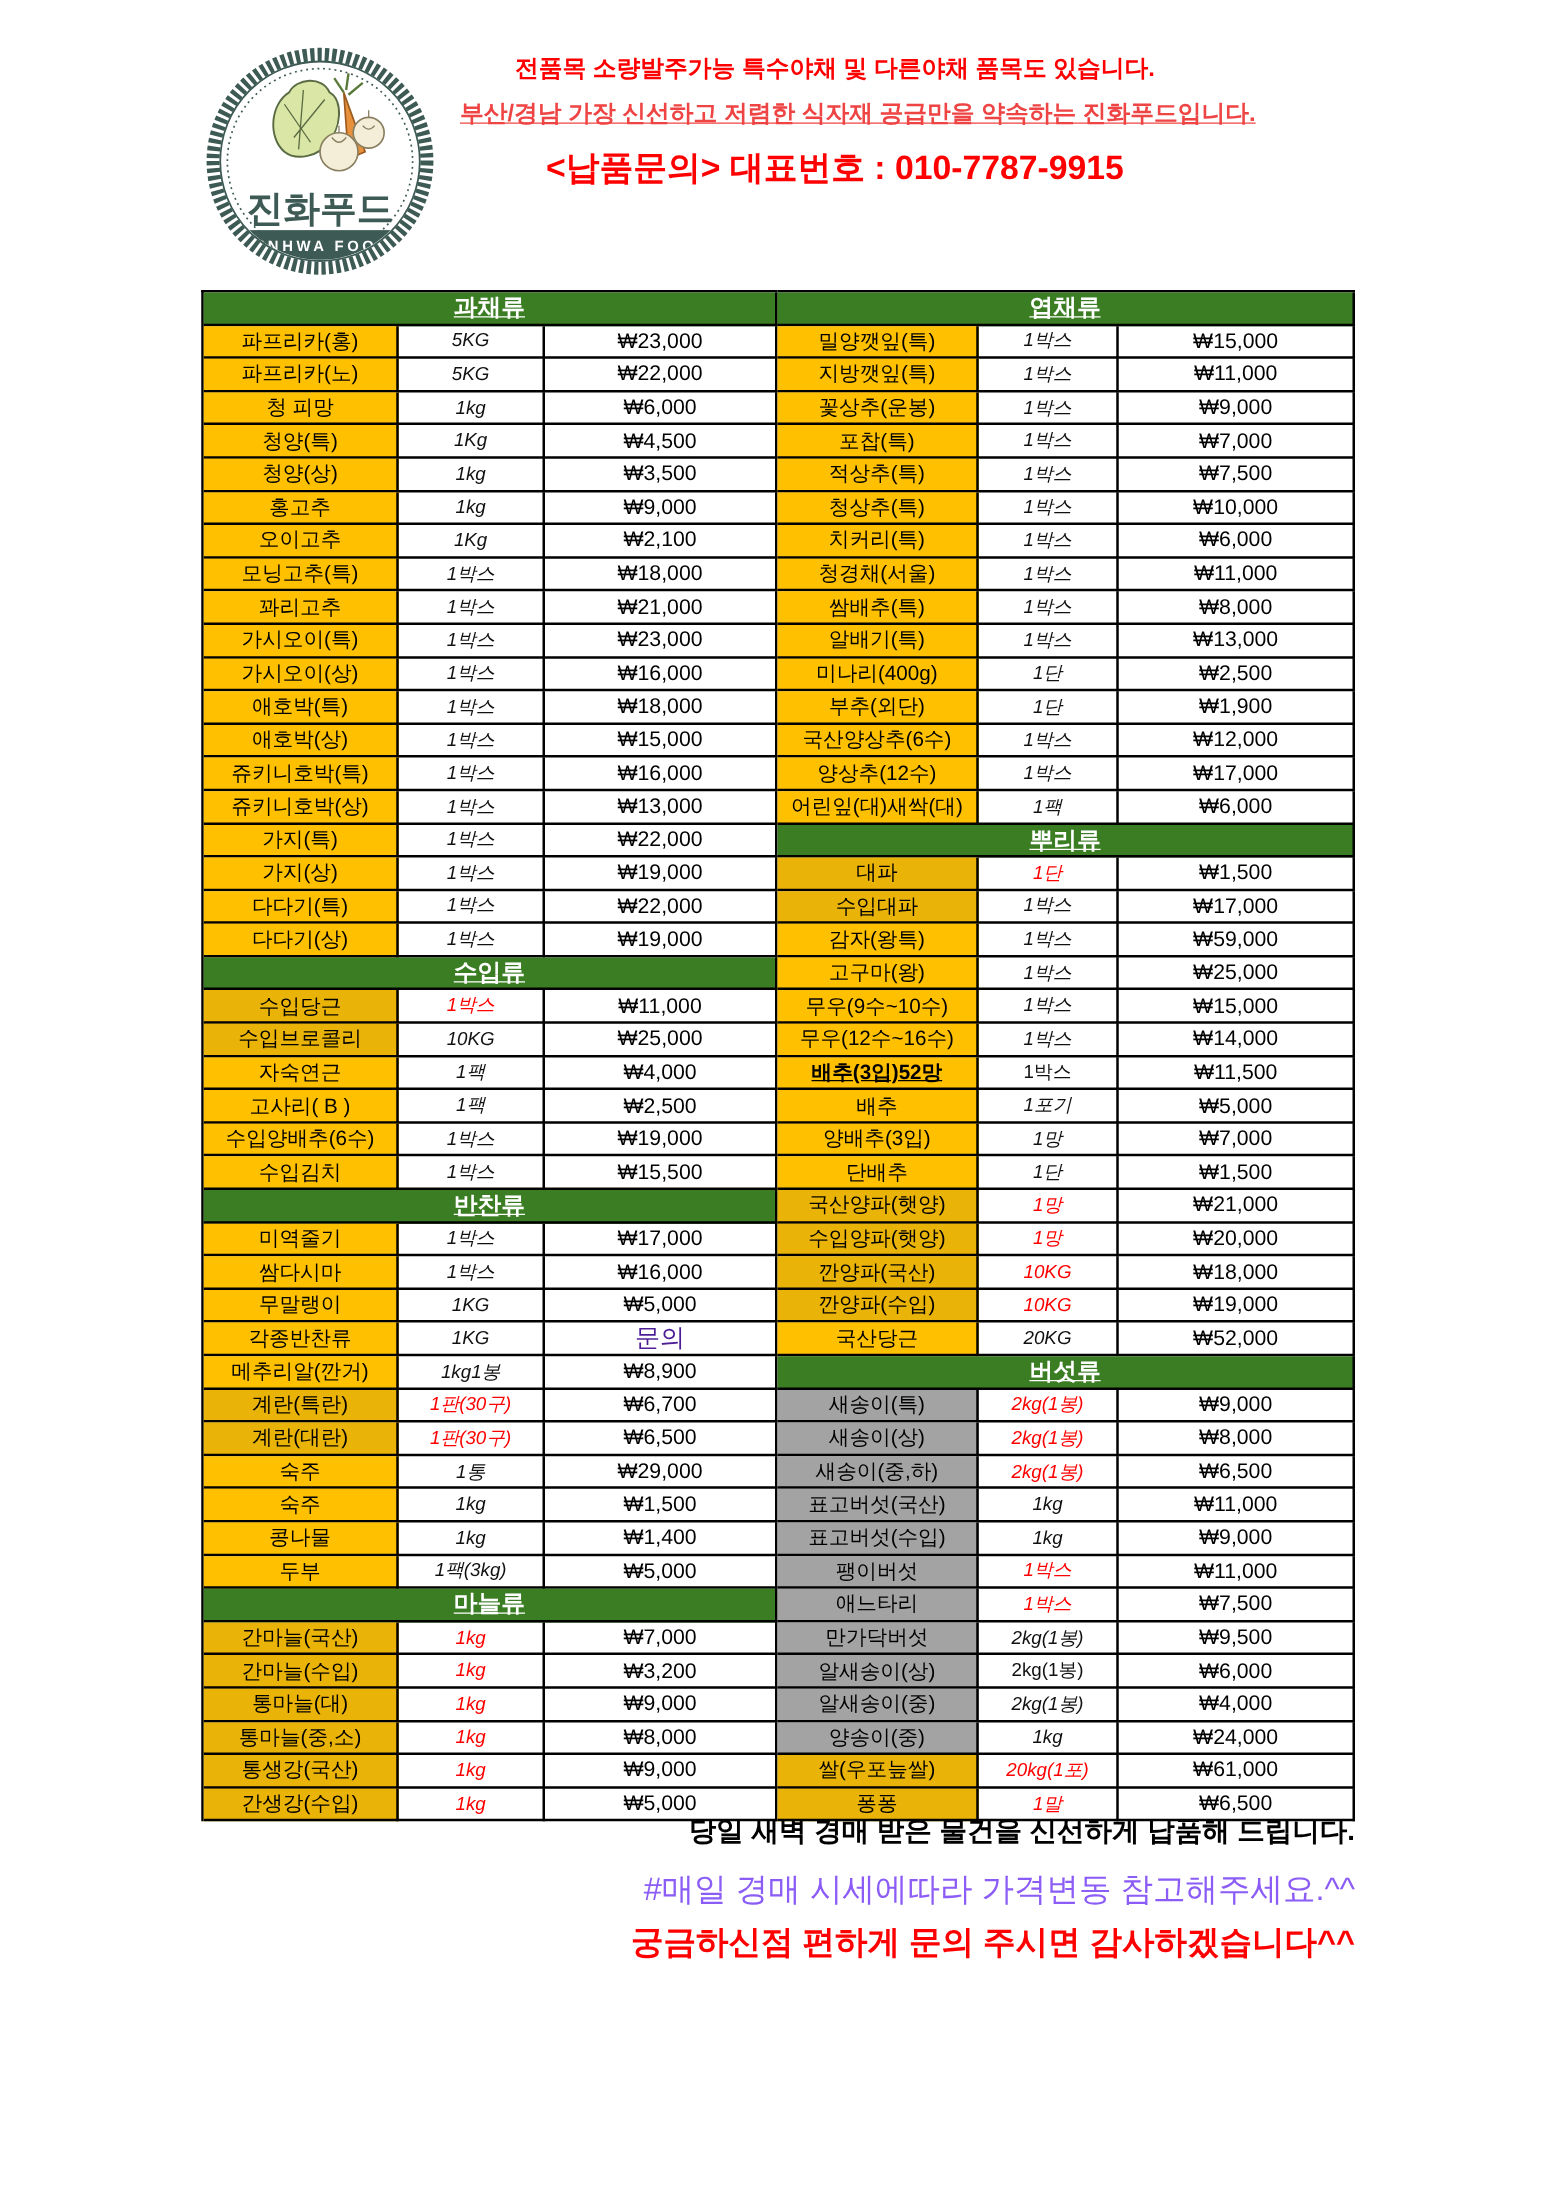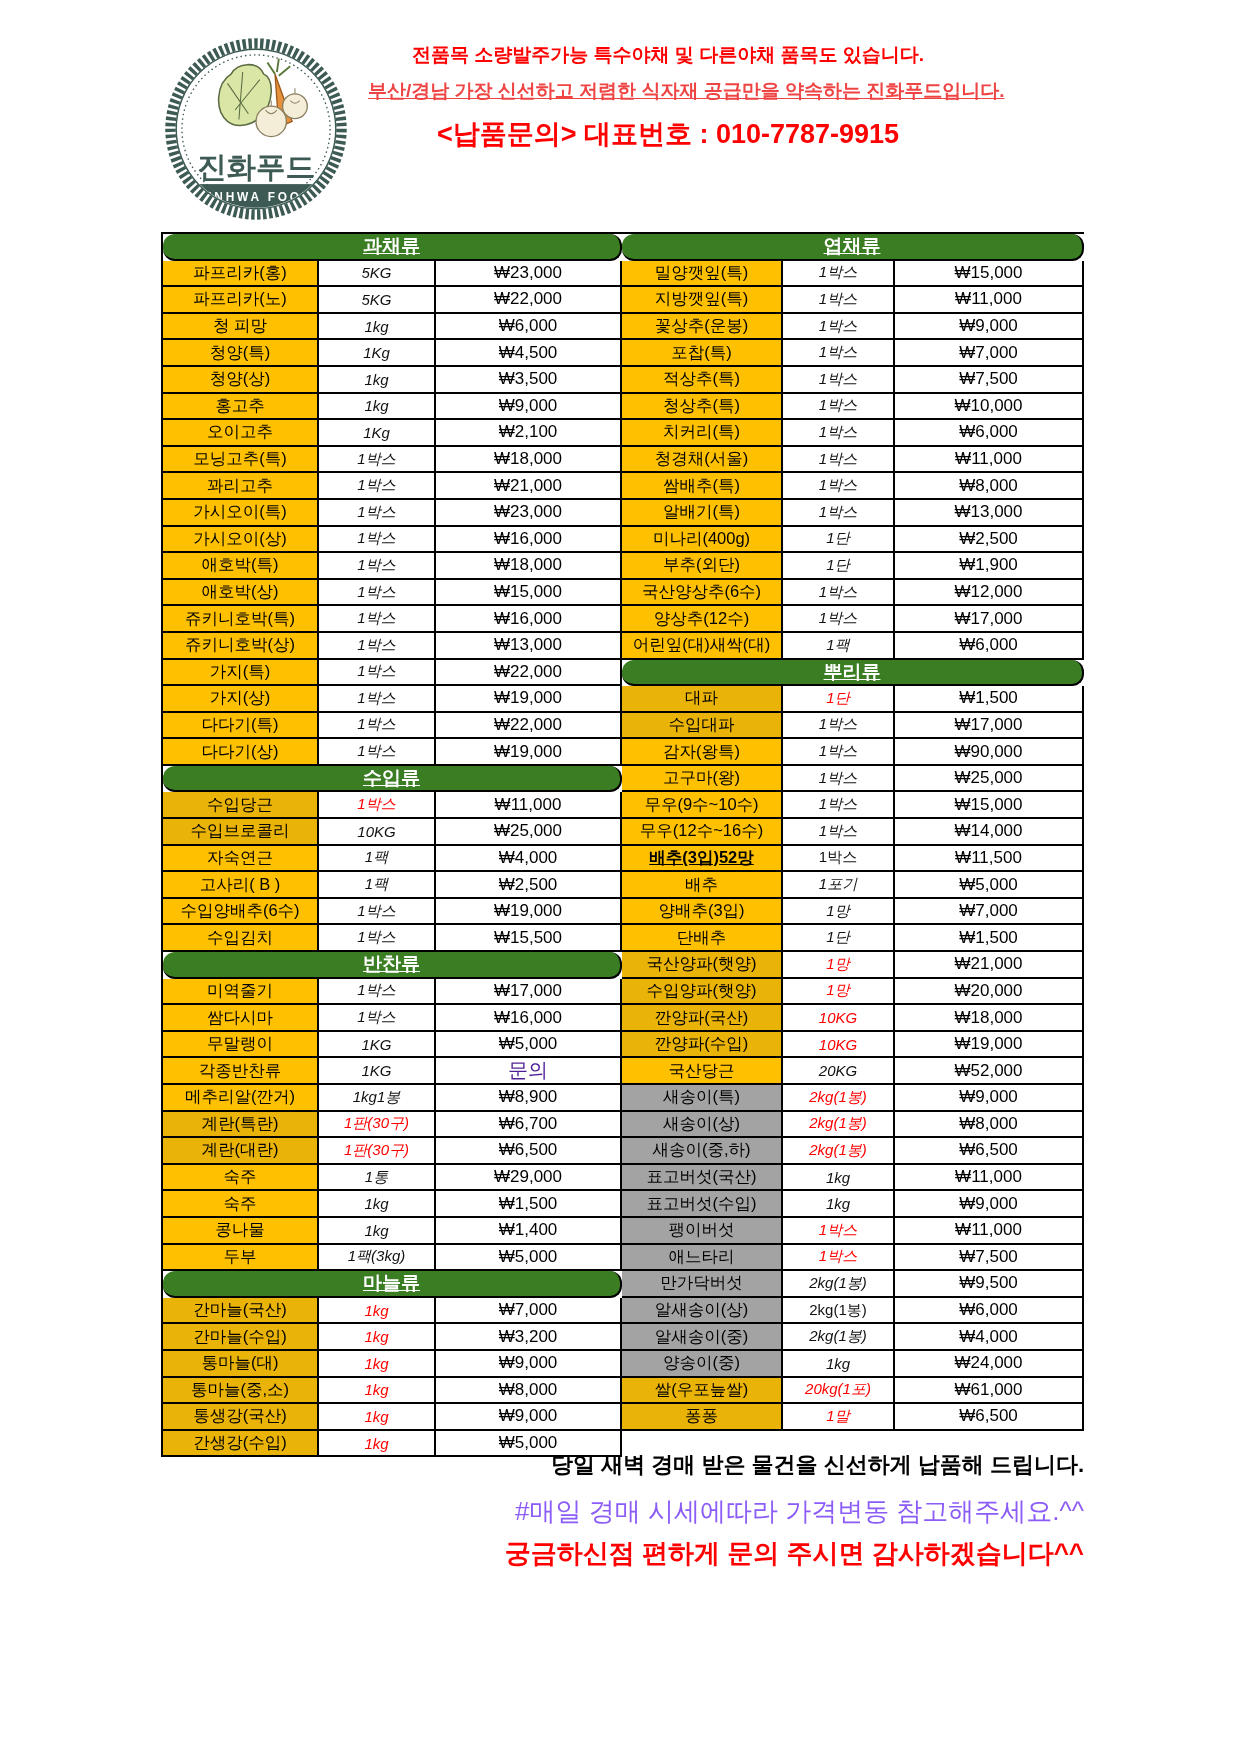--- a/index.html
+++ b/index.html
@@ -13,21 +13,21 @@
   .sub2{margin-top:10px;font-size:19px;font-weight:bold;color:#ef4444;text-decoration:underline;white-space:nowrap;}
   .contact{margin-top:12px;font-size:27px;font-weight:bold;color:#ff0000;white-space:nowrap;}
   
   .tables{position:absolute;left:161px;top:232px;display:flex;}
   .price-table{display:grid;grid-auto-rows:26.6px;border-top:2px solid #000;}
   #left-table{grid-template-columns:156px 117px 186px;border-left:2px solid #000;}
   #right-table{grid-template-columns:161px 112px 189px;}
   .cell{display:flex;align-items:center;justify-content:center;box-sizing:border-box;
         border-right:2px solid #000;border-bottom:2px solid #000;overflow:hidden;white-space:nowrap;}
   .section-cell{grid-column:1/-1;background:#3a7d22;color:#fff;font-weight:bold;
-        font-size:19px;text-decoration:underline;border-radius:12px;}
+        font-size:19px;text-decoration:underline;}
   .name-cell{background:#ffc000;font-size:16.5px;color:#000;}
   .name-cell.yellow{background:#eab308;}
   .name-cell.blue{background:#a3a3a3;}
   .name-cell.bold-ul{font-weight:bold;text-decoration:underline;}
   .unit-cell{font-style:italic;font-size:15px;color:#111;}
   .unit-cell.red{color:#ff0000;}
   .unit-cell.plain{font-style:normal;}
   .price-cell{font-size:17px;color:#000;}
   .price-cell.red{color:#4c1d95;font-size:20px;}
   
@@ -254,21 +254,21 @@
         <div class="price-cell cell">₩6,000</div>
         <div class="cell section-cell">뿌리류</div>
         <div class="name-cell cell yellow">대파</div>
         <div class="unit-cell cell red">1단</div>
         <div class="price-cell cell">₩1,500</div>
         <div class="name-cell cell yellow">수입대파</div>
         <div class="unit-cell cell">1박스</div>
         <div class="price-cell cell">₩17,000</div>
         <div class="name-cell cell">감자(왕특)</div>
         <div class="unit-cell cell">1박스</div>
-        <div class="price-cell cell">₩90,000</div>
+        <div class="price-cell cell">₩59,000</div>
         <div class="name-cell cell">고구마(왕)</div>
         <div class="unit-cell cell">1박스</div>
         <div class="price-cell cell">₩25,000</div>
         <div class="name-cell cell">무우(9수~10수)</div>
         <div class="unit-cell cell">1박스</div>
         <div class="price-cell cell">₩15,000</div>
         <div class="name-cell cell">무우(12수~16수)</div>
         <div class="unit-cell cell">1박스</div>
         <div class="price-cell cell">₩14,000</div>
         <div class="name-cell cell bold-ul">배추(3입)52망</div>
@@ -291,20 +291,21 @@
         <div class="price-cell cell">₩20,000</div>
         <div class="name-cell cell yellow">깐양파(국산)</div>
         <div class="unit-cell cell red">10KG</div>
         <div class="price-cell cell">₩18,000</div>
         <div class="name-cell cell yellow">깐양파(수입)</div>
         <div class="unit-cell cell red">10KG</div>
         <div class="price-cell cell">₩19,000</div>
         <div class="name-cell cell">국산당근</div>
         <div class="unit-cell cell">20KG</div>
         <div class="price-cell cell">₩52,000</div>
+        <div class="cell section-cell">버섯류</div>
         <div class="name-cell cell blue">새송이(특)</div>
         <div class="unit-cell cell red">2kg(1봉)</div>
         <div class="price-cell cell">₩9,000</div>
         <div class="name-cell cell blue">새송이(상)</div>
         <div class="unit-cell cell red">2kg(1봉)</div>
         <div class="price-cell cell">₩8,000</div>
         <div class="name-cell cell blue">새송이(중,하)</div>
         <div class="unit-cell cell red">2kg(1봉)</div>
         <div class="price-cell cell">₩6,500</div>
         <div class="name-cell cell blue">표고버섯(국산)</div>

